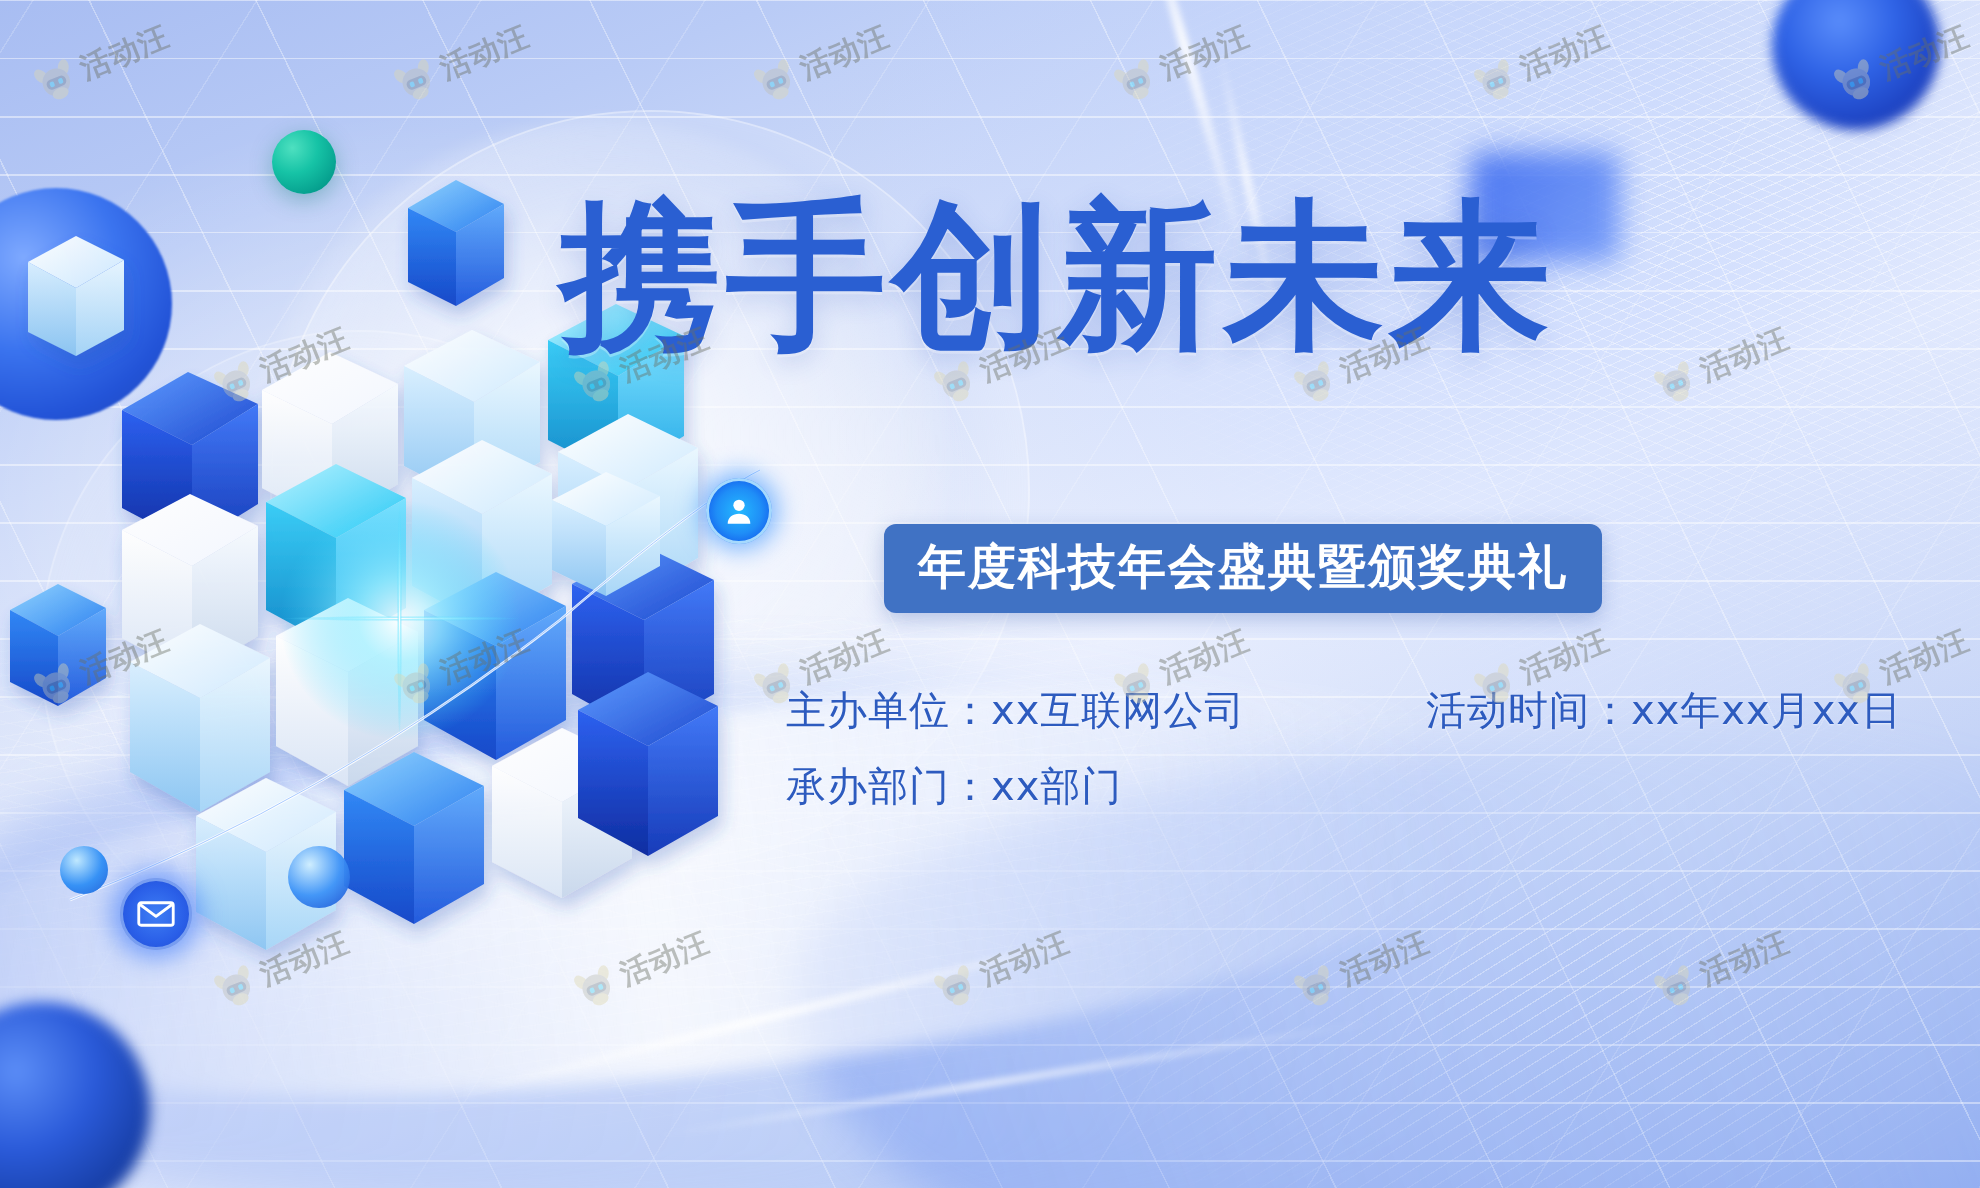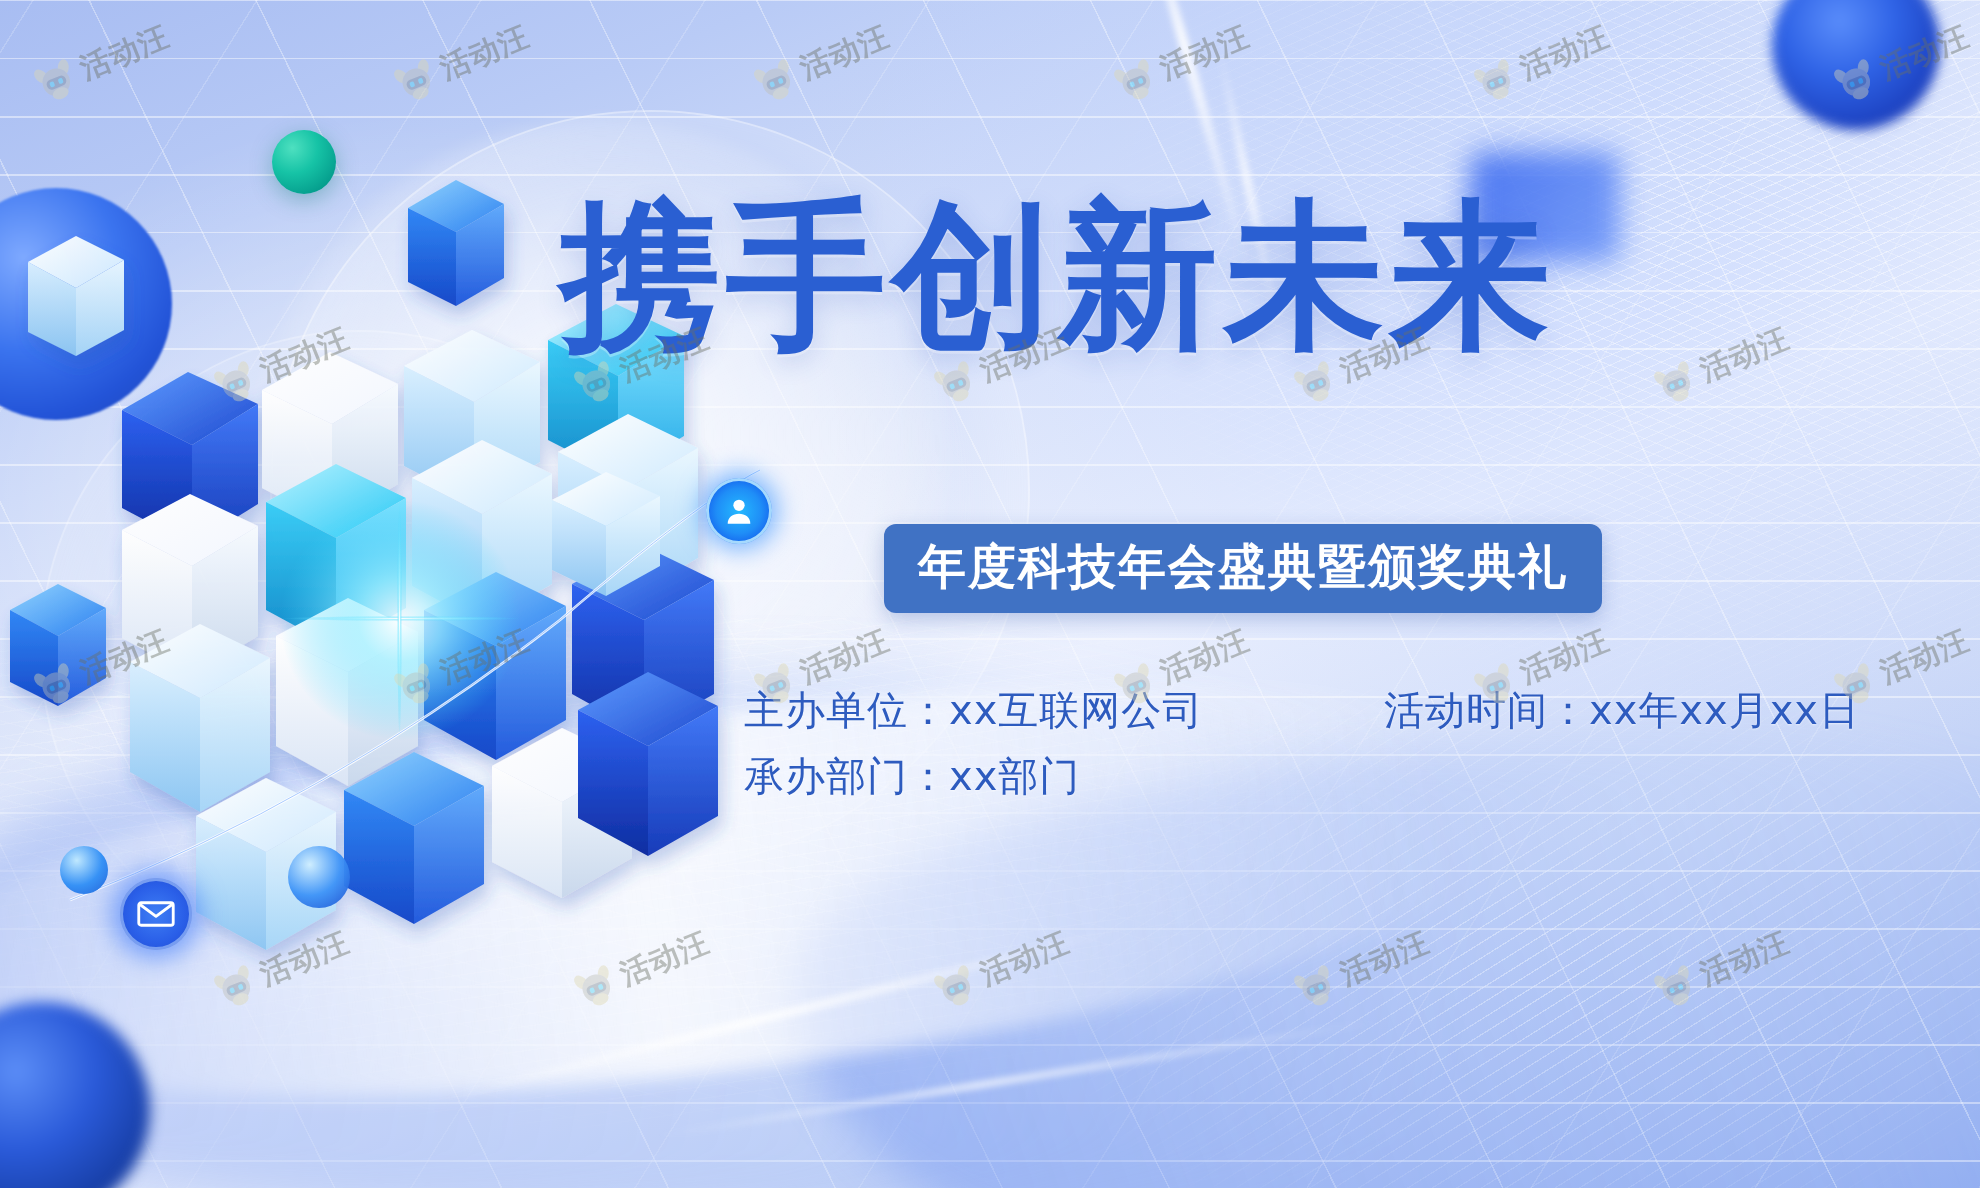--- a/index.html
+++ b/index.html
@@ -138,22 +138,22 @@
     border-radius:12px;
     box-shadow:0 6px 20px rgba(40,78,170,.28);
   }
   #subtitle-banner .txt {
     font-size:48px; line-height:1.18; font-weight:700; color:#ffffff;
     letter-spacing:2px; white-space:nowrap;
     font-family:"DejaVu Sans","Liberation Sans",sans-serif;
   }
 
   .info-grid {
-    position:absolute; left:744px; top:688px; width:1120px;
-    display:grid; grid-template-columns:640px 480px; row-gap:22px;
+    position:absolute; left:786px; top:688px; width:1120px;
+    display:grid; grid-template-columns:640px 480px; row-gap:32px;
   }
   .info-cell {
     font-size:40px; line-height:1.1; color:#2d5bbf; font-weight:500;
     white-space:nowrap; letter-spacing:1px;
     font-family:"DejaVu Sans","Liberation Sans",sans-serif;
     text-shadow:0 1px 2px rgba(255,255,255,.55);
   }
 
   
   .wm-layer { position:absolute; inset:0; pointer-events:none; z-index:40; }

